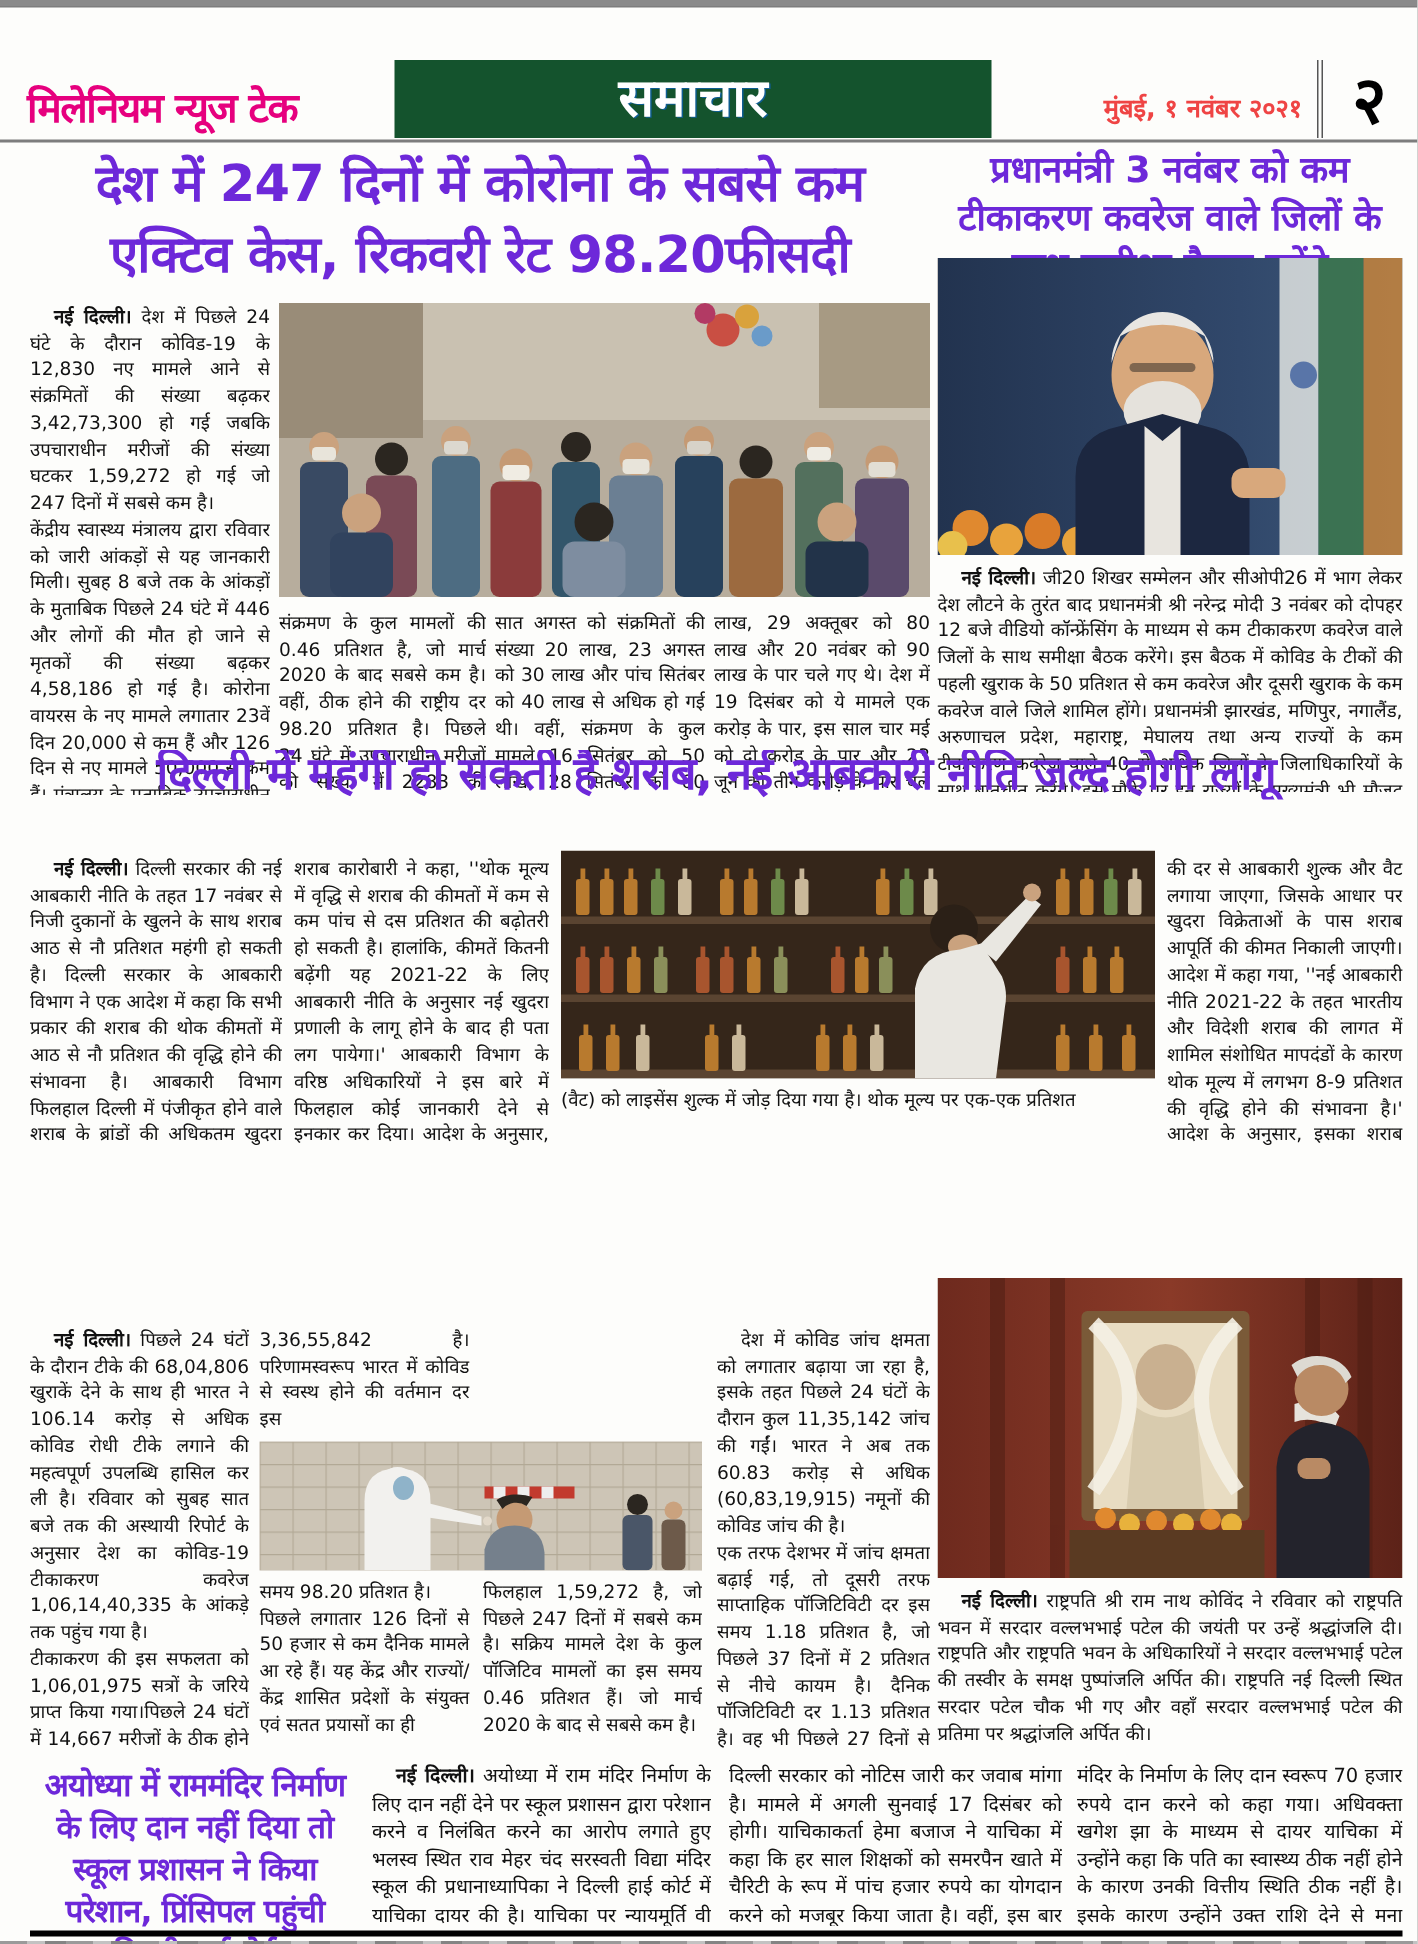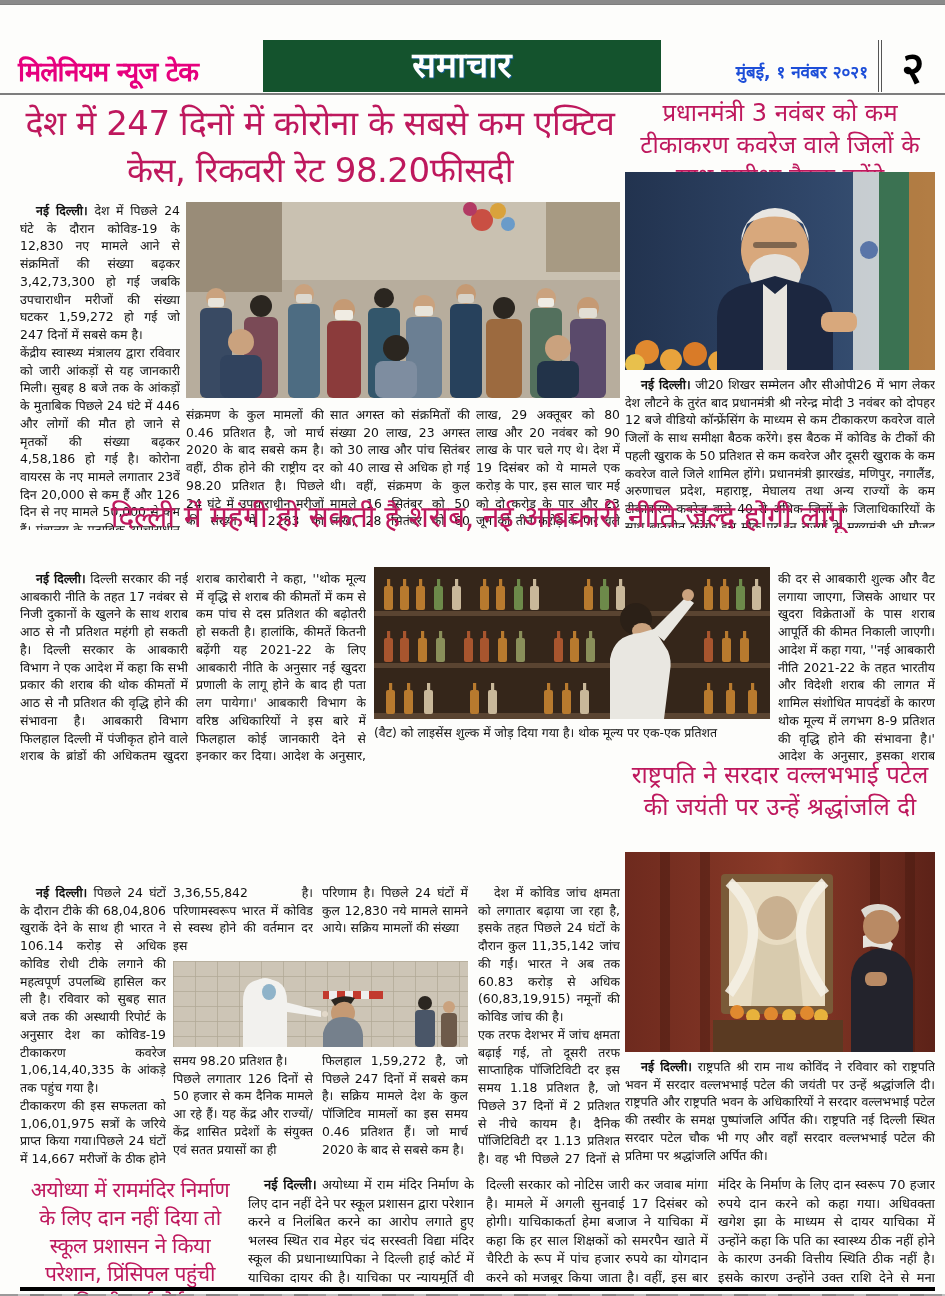--- a/index.html
+++ b/index.html
@@ -4,25 +4,25 @@
 <style>
   *{margin:0;padding:0;box-sizing:border-box}
   body{background:#8a8a8a;font-family:"DejaVu Sans","Liberation Sans",sans-serif}
   .page{position:relative;width:945px;height:1296px;margin:4px auto;background:#fdfdfb;overflow:hidden;color:#111}
   .abs{position:absolute}
   .rule{position:absolute;background:#7d7d7d}
   
   .logo{font-weight:bold;font-size:27px;color:#e6007e;letter-spacing:-1px}
   .section-box{background:#14532d;display:flex;align-items:flex-start;justify-content:center}
   .section-box span{color:#fff;font-weight:bold;font-size:35px;text-shadow:1px 1px 0 #0e5d92}
-  .edition{color:#1d4ed8;font-weight:bold;font-size:17px;text-align:right}
+  .edition{color:#ef4444;font-weight:bold;font-size:17px;text-align:right}
   .pageno{font-size:44px;font-weight:bold;color:#000;text-align:center;line-height:1}
   .vsep{border-left:4px double #555}
   
-  .headline{font-weight:normal;color:#be185d;text-align:center;letter-spacing:-.5px}
+  .headline{font-weight:bold;color:#6d28d9;text-align:center;letter-spacing:-.5px}
   .h-xl{font-size:34px;line-height:1.38}
   .h-l{font-size:31px;line-height:1.35}
   .h-one{font-size:30px;line-height:1.1;white-space:nowrap;overflow:hidden}
   .h-m{font-size:24px;line-height:1.33;letter-spacing:0}
   .h-s{font-size:21px;line-height:1.34}
   .subhead{background:#fdf1d7;display:flex;align-items:center;justify-content:center;font-weight:bold;font-size:16px;color:#1a1a1a}
   .col{font-size:12.4px;line-height:1.43;text-align:justify;overflow:hidden}
   .col .rest{white-space:pre-line}
   .indent{text-indent:16px}
   .dateline{font-weight:bold}
@@ -237,21 +237,20 @@
 
   <div class="abs col" style="left:778px;top:566px;width:157px;height:196px">की दर से आबकारी शुल्क और वैट लगाया जाएगा, जिसके आधार पर खुदरा विक्रेताओं के पास शराब आपूर्ति की कीमत निकाली जाएगी। आदेश में कहा गया, ''नई आबकारी नीति 2021-22 के तहत भारतीय और विदेशी शराब की लागत में शामिल संशोधित मापदंडों के कारण थोक मूल्य में लगभग 8-9 प्रतिशत की वृद्धि होने की संभावना है।' आदेश के अनुसार, इसका शराब की अन्य श्रेणियों पर भी इसी तरह का प्रभाव पड़ सकता है।</div>
 
 
   <div class="abs col indent" style="left:20px;top:880px;width:146px;height:286px">
     <b class="dateline">नई दिल्ली।</b>
     <span class="rest">पिछले 24 घंटों के दौरान टीके की 68,04,806 खुराकें देने के साथ ही भारत ने 106.14 करोड़ से अधिक कोविड रोधी टीके लगाने की महत्वपूर्ण उपलब्धि हासिल कर ली है। रविवार को सुबह सात बजे तक की अस्थायी रिपोर्ट के अनुसार देश का कोविड-19 टीकाकरण कवरेज 1,06,14,40,335 के आंकड़े तक पहुंच गया है।
 टीकाकरण की इस सफलता को 1,06,01,975 सत्रों के जरिये प्राप्त किया गया।पिछले 24 घंटों में 14,667 मरीजों के ठीक होने से स्वस्थ होने वाले मरीजों की कुल संख्या में बढ़ोतरी दर्ज की गई है (महामारी के शुरू होने से लेकर अब तक), जो इस समय</span>
   </div>
   <div class="abs col" style="left:173px;top:880px;width:140px;height:74px">3,36,55,842 है। परिणामस्वरूप भारत में कोविड से स्वस्थ होने की वर्तमान दर इस</div>
-  <div class="abs col" style="left:322px;top:880px;width:146px;height:74px">परिणाम है। पिछले 24 घंटों में कुल 12,830 नये मामले सामने आये। सक्रिय मामलों की संख्या</div>
 
   <div class="photo" style="left:173px;top:957px;width:295px;height:86px">
     <svg viewBox="0 0 295 86" preserveAspectRatio="none" aria-hidden="true">
       <defs>
           <pattern id="tile" width="22" height="15" patternUnits="userSpaceOnUse">
         <rect width="22" height="15" fill="#cdc5b6"></rect>
         <path d="M0 0 H22 M0 0 V15" stroke="#b2a996" stroke-width="1.5" fill="none"></path>
       </pattern>
         </defs>
       <rect width="295" height="86" fill="url(#tile)"></rect>
@@ -279,21 +278,20 @@
       </g>
     </svg>
   </div>
 
   <div class="abs col" style="left:173px;top:1048px;width:140px;height:118px"><span class="rest">समय 98.20 प्रतिशत है।
 पिछले लगातार 126 दिनों से 50 हजार से कम दैनिक मामले आ रहे हैं। यह केंद्र और राज्यों/केंद्र शासित प्रदेशों के संयुक्त एवं सतत प्रयासों का ही</span></div>
   <div class="abs col" style="left:322px;top:1048px;width:146px;height:118px">फिलहाल 1,59,272 है, जो पिछले 247 दिनों में सबसे कम है। सक्रिय मामले देश के कुल पॉजिटिव मामलों का इस समय 0.46 प्रतिशत हैं। जो मार्च 2020 के बाद से सबसे कम है।</div>
   <div class="abs col indent" style="left:478px;top:880px;width:142px;height:286px"><span class="rest">देश में कोविड जांच क्षमता को लगातार बढ़ाया जा रहा है, इसके तहत पिछले 24 घंटों के दौरान कुल 11,35,142 जांच की गईं। भारत ने अब तक 60.83 करोड़ से अधिक (60,83,19,915) नमूनों की कोविड जांच की है।
 एक तरफ देशभर में जांच क्षमता बढ़ाई गई, तो दूसरी तरफ साप्ताहिक पॉजिटिविटी दर इस समय 1.18 प्रतिशत है, जो पिछले 37 दिनों में 2 प्रतिशत से नीचे कायम है। दैनिक पॉजिटिविटी दर 1.13 प्रतिशत है। वह भी पिछले 27 दिनों से दो प्रतिशत से नीचे और 62 दिनों से लगातार तीन प्रतिशत से कम पर बनी हुई है।</span></div>
 
-  <div class="abs headline h-m" style="left:625px;top:756px;width:310px">राष्ट्रपति ने सरदार वल्लभभाई पटेल की जयंती पर उन्हें श्रद्धांजलि दी</div>
 
   <div class="photo" style="left:625px;top:848px;width:310px;height:200px">
     <svg viewBox="0 0 310 200" preserveAspectRatio="none" aria-hidden="true">
       <defs>
           <linearGradient id="curt" x1="0" y1="0" x2="1" y2="0">
         <stop offset="0" stop-color="#6e2a1e"></stop>
             <stop offset=".5" stop-color="#8a3a28"></stop>
             <stop offset="1" stop-color="#5c2218"></stop>
       </linearGradient>
         </defs>

